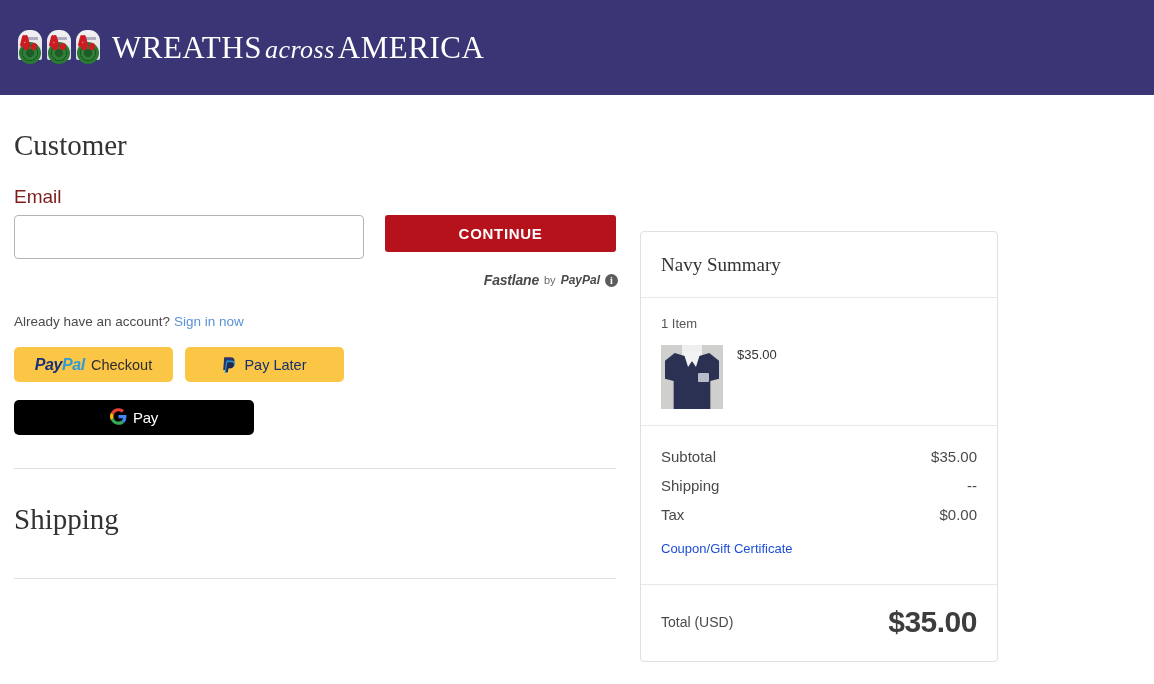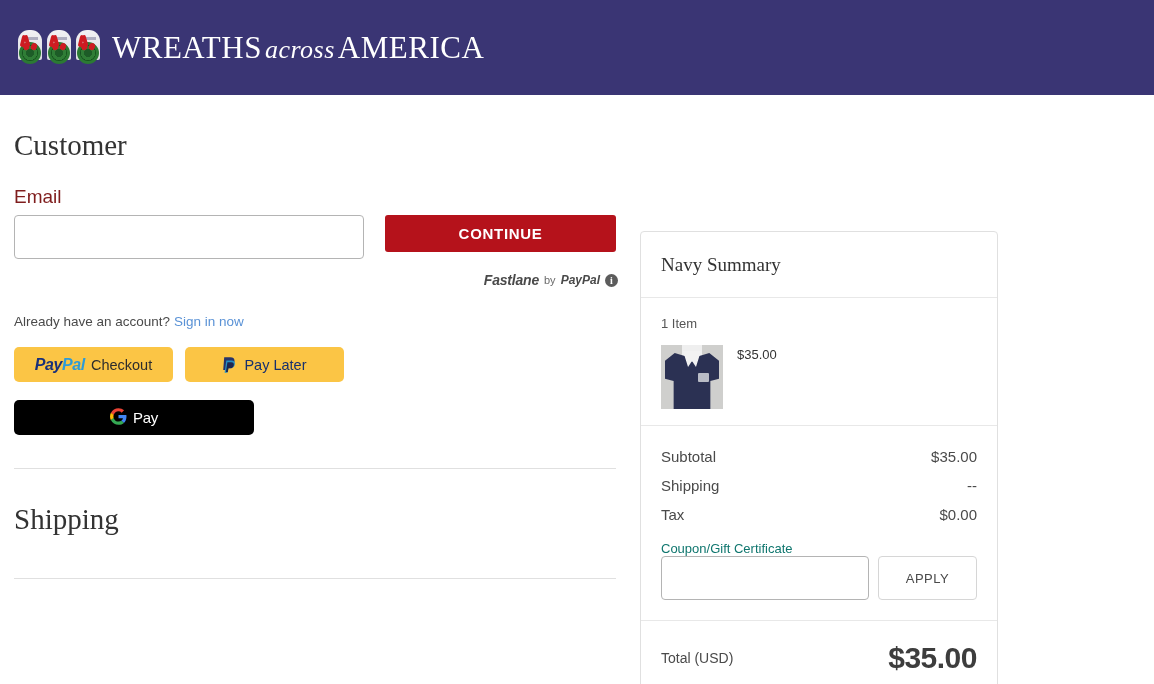--- a/index.html
+++ b/index.html
@@ -231,21 +231,21 @@
   .item-info { flex: 1; }
   .item-name { font-size: 14px; color: #333; line-height: 1.25; }
   .item-opt { font-size: 11.5px; color: #9b9b9b; margin-top: 4px; }
   .item-price { font-size: 13px; color: #333; white-space: nowrap; padding-top: 2px; }
 
   .totals { padding: 16px 20px 20px 20px; border-bottom: 1px solid #e8e8e8; }
   .total-line {
     display: flex; justify-content: space-between; align-items: center;
     font-size: 15px; color: #4a4a4a; padding: 6px 0;
   }
-  .coupon-label { font-size: 13px; color: #0f766e; margin-top: 12px; }
+  .coupon-label { font-size: 13px; color: #1d4ed8; margin-top: 12px; margin-bottom: 8px; }
   .coupon-row { display: flex; gap: 9px; }
   .coupon-input {
     width: 208px; height: 44px;
     border: 1px solid #b4b4b4; border-radius: 4px; background: #fff;
     font-size: 14px; padding: 0 10px; outline: none;
     font-family: "Liberation Sans", sans-serif;
   }
   .btn-apply {
     width: 99px; height: 44px;
     border: 1px solid #d6d6d6; border-radius: 4px;
@@ -393,24 +393,20 @@
         <div class="total-line">
           <span>Shipping</span>
           <span>--</span>
         </div>
         <div class="total-line">
           <span>Tax</span>
           <span>$0.00</span>
         </div>
 
         <div class="coupon-label">Coupon/Gift Certificate</div>
-        <div class="coupon-row">
-          <input class="coupon-input" type="text" placeholder="" style="">
-          <button class="btn-apply">APPLY</button>
-        </div>
       </div>
 
       <div class="grand-total">
         <span class="gt-label">Total (USD)</span>
         <span class="gt-value">$35.00</span>
       </div>
 
     </div>
   </div>
 

